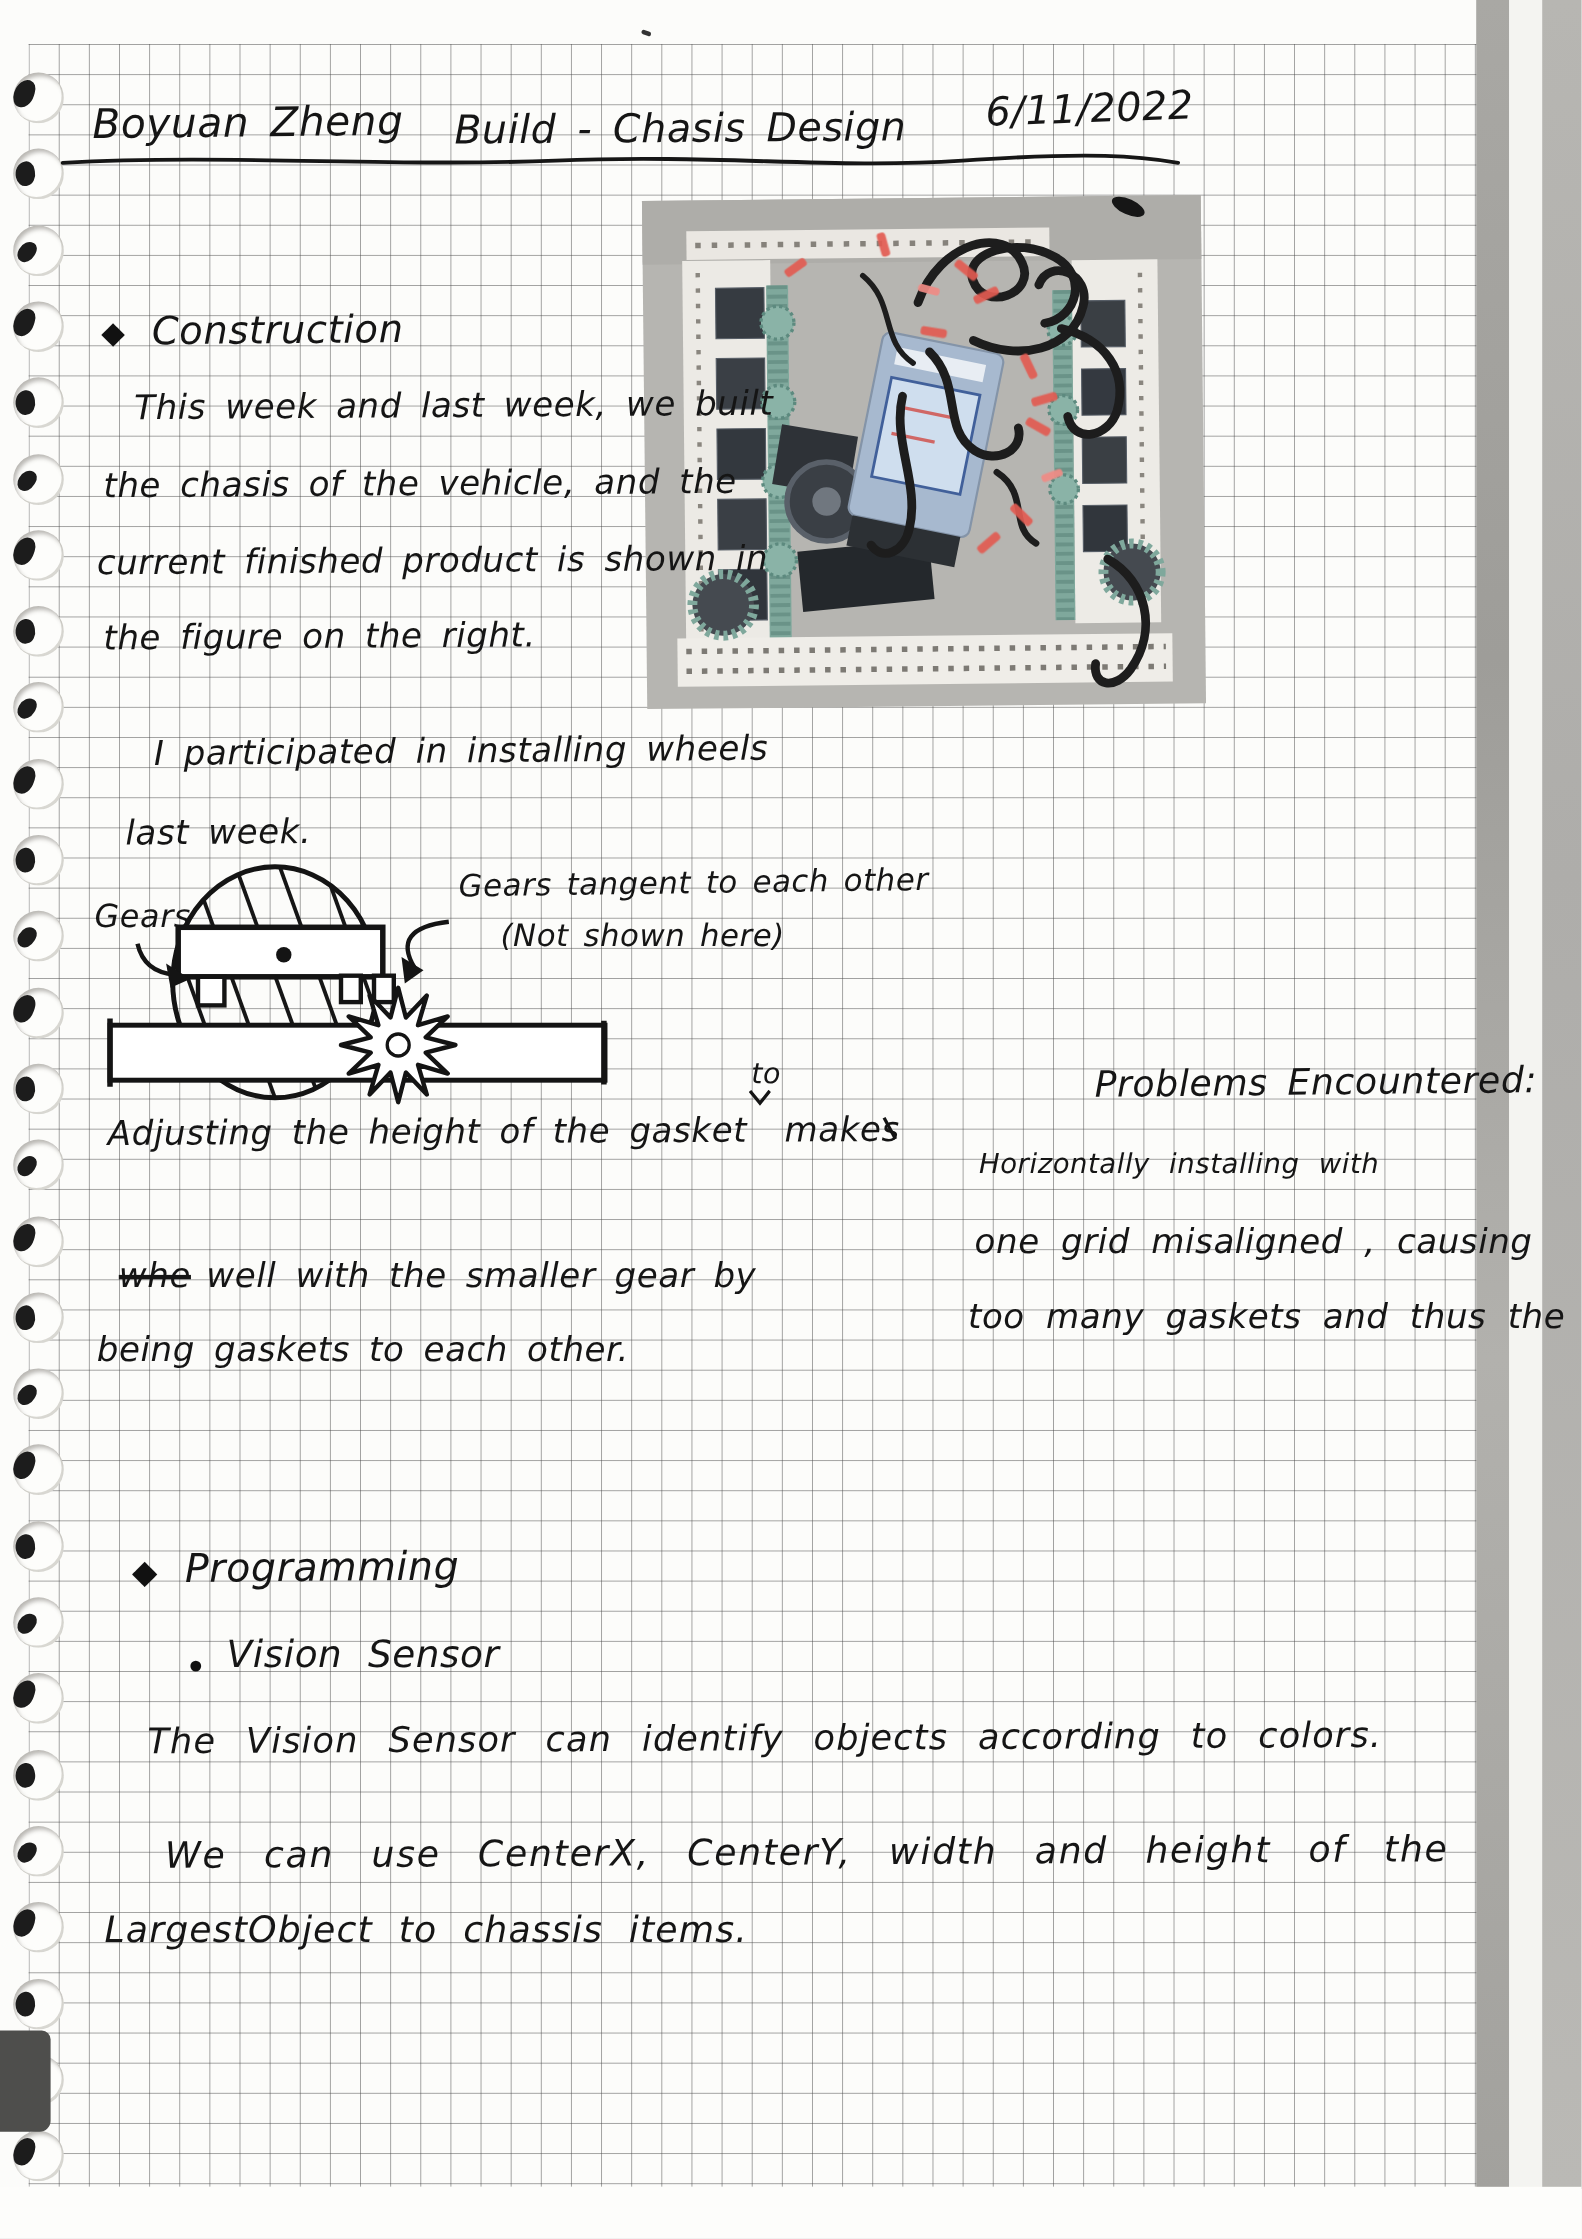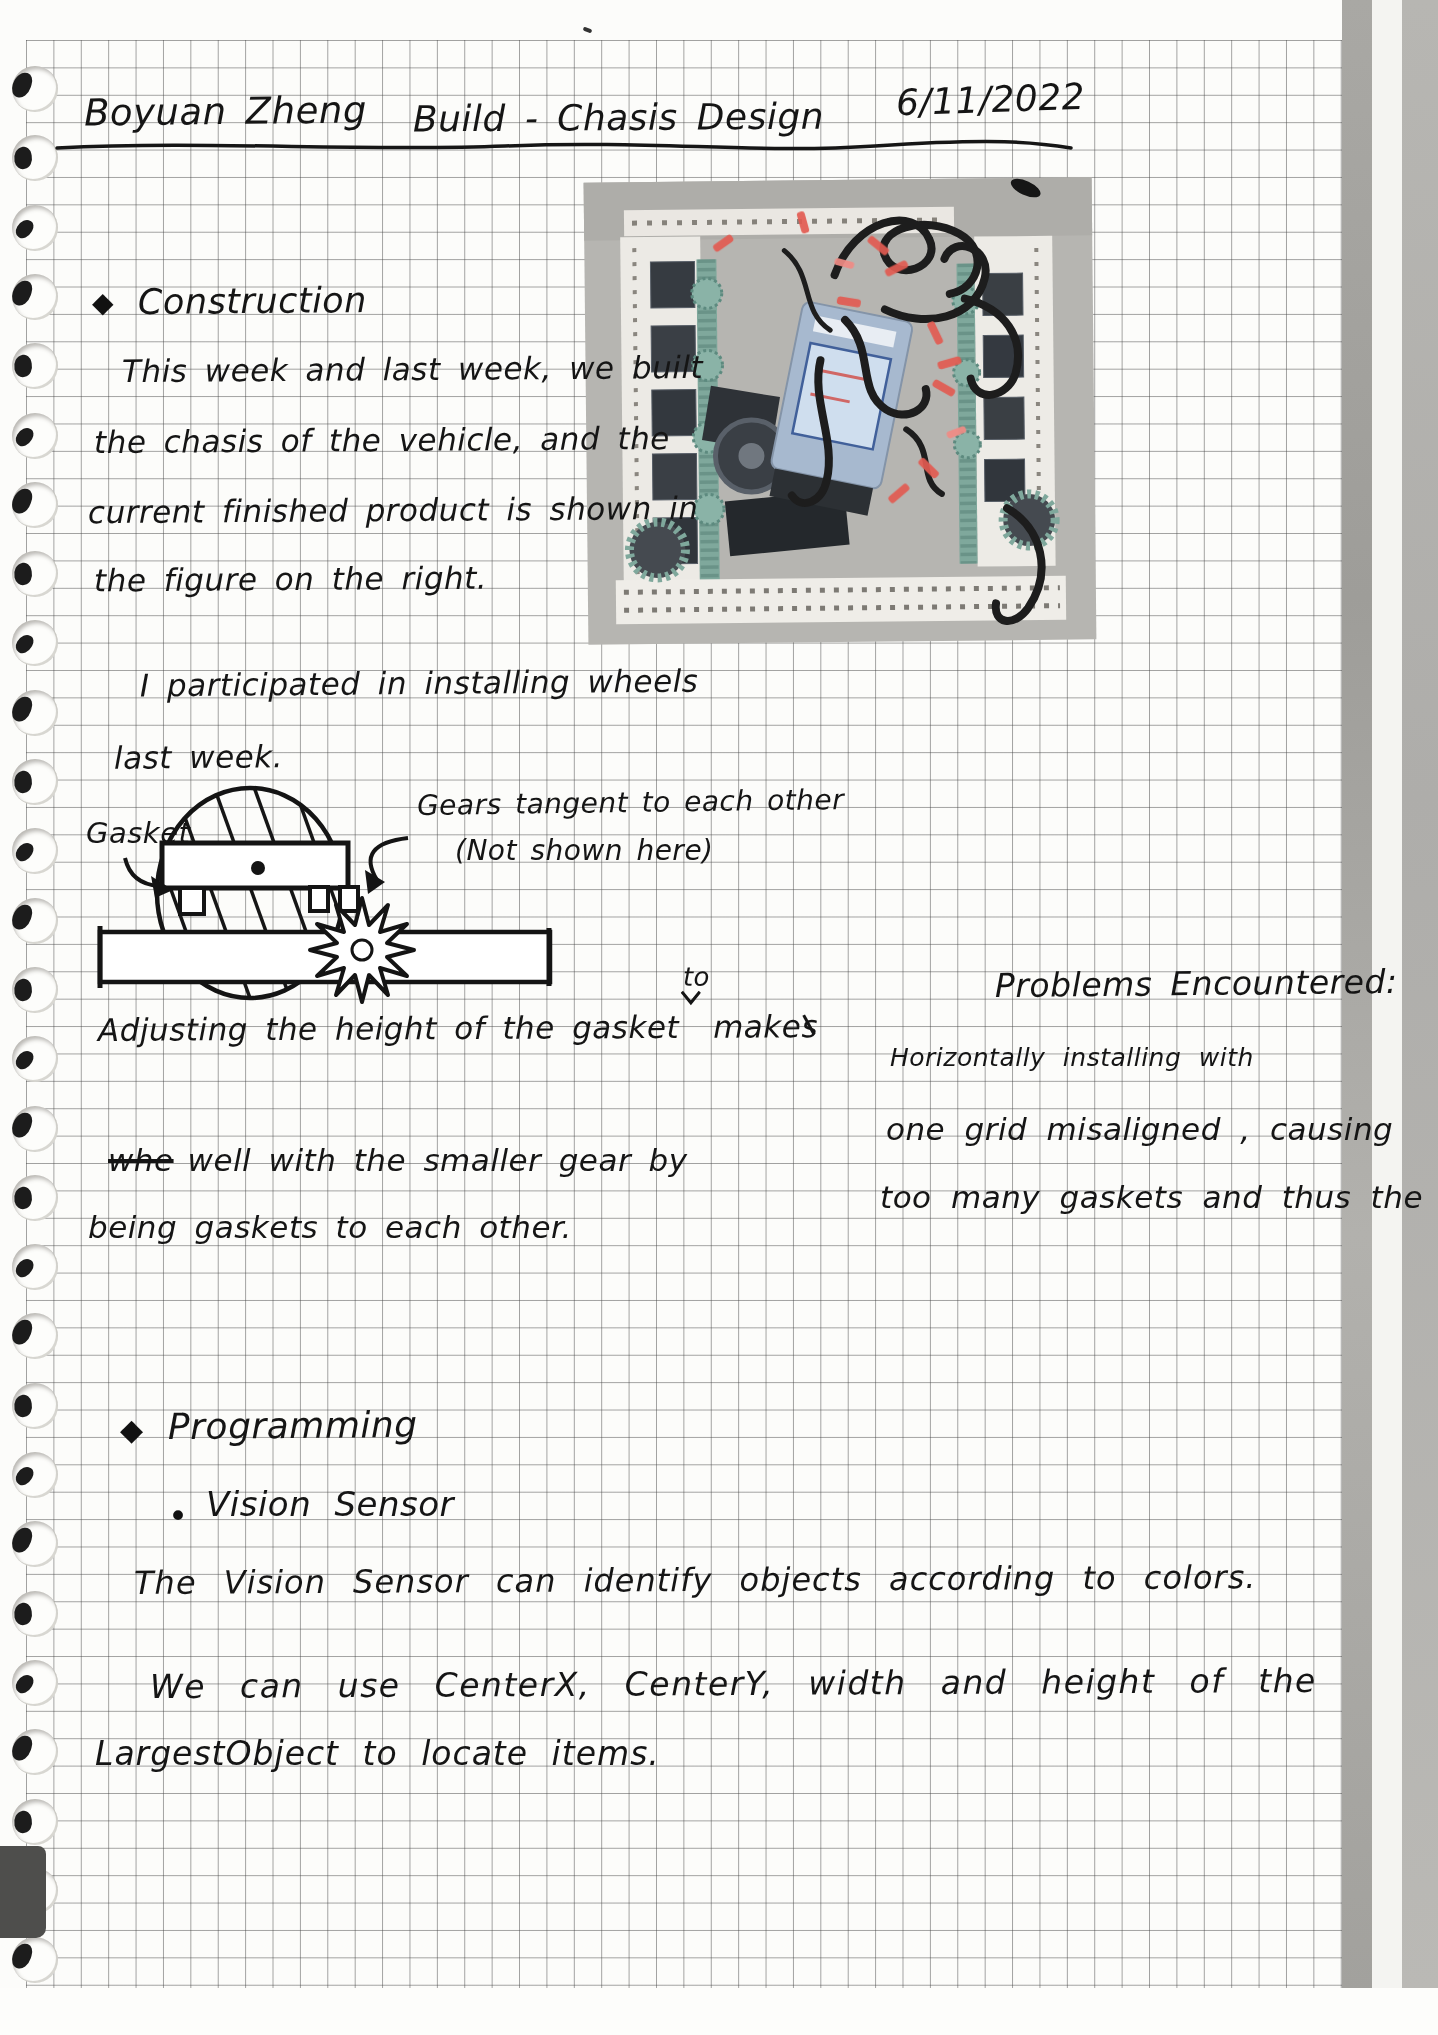--- a/index.html
+++ b/index.html
@@ -184,21 +184,21 @@
   <div class="hw" style="left:122px;top:352px;font-size:31px;transform:rotate(-.4deg)">This week and last week, we built</div>
   <div class="hw" style="left:94px;top:423px;font-size:31px;transform:rotate(-.4deg)">the chasis of the vehicle, and the</div>
   <div class="hw" style="left:88px;top:493px;font-size:31px;transform:rotate(-.4deg)">current finished product is shown in</div>
   <div class="hw" style="left:94px;top:562px;font-size:31px;transform:rotate(-.4deg)">the figure on the right.</div>
 
   <div class="hw" style="left:140px;top:666px;font-size:31px;transform:rotate(-.5deg)">I participated in installing wheels</div>
   <div class="hw" style="left:114px;top:740px;font-size:31px;transform:rotate(-.5deg)">last week.</div>
 
   <div class="hw" style="left:417px;top:788px;font-size:28px;word-spacing:4px;transform:rotate(-.8deg)">Gears tangent to each other</div>
   <div class="hw" style="left:455px;top:836px;font-size:28px;word-spacing:4px">(Not shown here)</div>
-  <div class="hw" style="left:86px;top:818px;font-size:29px">Gasket</div>
+  <div class="hw" style="left:86px;top:818px;font-size:29px">Gears</div>
 
   <svg width="570" height="240" viewBox="0 0 570 240" style="position:absolute;left:55px;top:772px">
     <defs>
       <clipPath id="circleClip">
           <ellipse cx="195" cy="121" rx="93" ry="105"></ellipse>
         </clipPath>
     </defs>
     <g clip-path="url(#circleClip)" stroke="#161616" stroke-width="3.5">
       <line x1="70" y1="-10" x2="160" y2="240"></line>
       <line x1="110" y1="-10" x2="200" y2="240"></line>
@@ -246,16 +246,16 @@
   <div class="hw" style="left:890px;top:1044px;font-size:25px;word-spacing:9px">Horizontally installing with</div>
   <div class="hw" style="left:880px;top:1180px;font-size:31px;word-spacing:9px">too many gaskets and thus the</div>
   <div class="hw" style="left:886px;top:1112px;font-size:31px;word-spacing:9px">one grid misaligned , causing</div>
 
   <div class="diamond" style="left:120px;top:1412px;font-size:30px;position:absolute">◆</div>
   <div class="hw" style="left:168px;top:1406px;font-size:36px;transform:rotate(-.5deg)">Programming</div>
   <div class="dot-bullet" style="left:168px;top:1496px;font-size:34px;position:absolute">•</div>
   <div class="hw" style="left:206px;top:1486px;font-size:34px;word-spacing:12px">Vision Sensor</div>
   <div class="hw" style="left:134px;top:1563px;font-size:32px;word-spacing:16px;letter-spacing:1px;transform:rotate(-.3deg)">The Vision Sensor can identify objects according to colors.</div>
   <div class="hw" style="left:150px;top:1666px;font-size:33px;word-spacing:22px;letter-spacing:1.5px;transform:rotate(-.3deg)">We can use CenterX, CenterY, width and height of the</div>
-  <div class="hw" style="left:95px;top:1736px;font-size:33px;word-spacing:12px;letter-spacing:1px">LargestObject to locate items.</div>
+  <div class="hw" style="left:95px;top:1736px;font-size:33px;word-spacing:12px;letter-spacing:1px">LargestObject to chassis items.</div>
 
   <div style="position:absolute;left:583px;top:28px;width:9px;height:4px;background:#333;border-radius:2px;transform:rotate(20deg)"></div>
 </div>
 
 </body></html>

